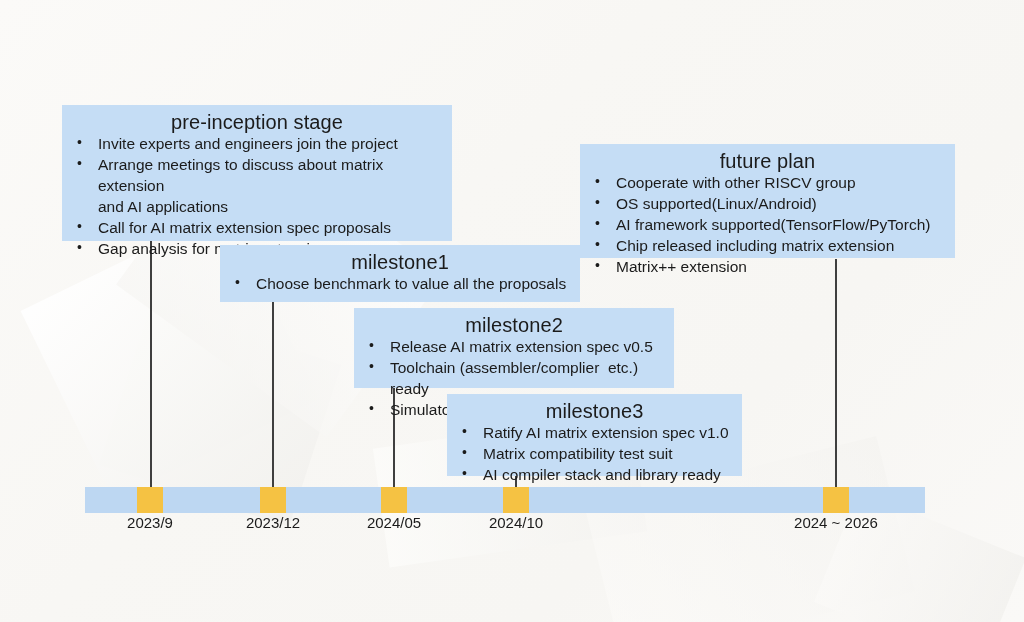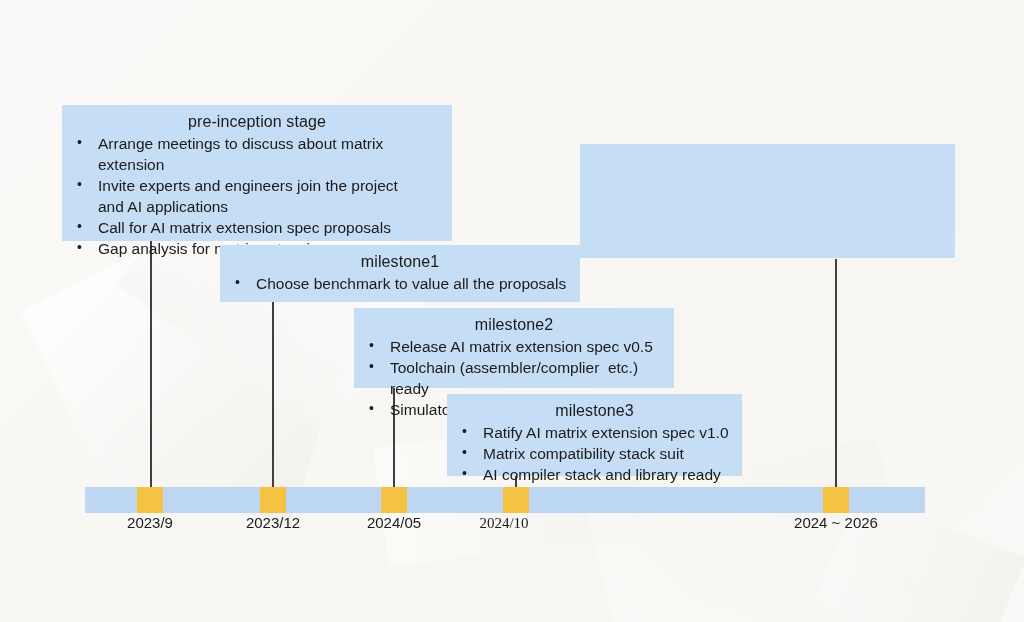--- a/index.html
+++ b/index.html
@@ -70,21 +70,21 @@
   
   .box {
     position: absolute;
     background: #c5ddf5;
     color: #1b1b1b;
     box-sizing: border-box;
     padding: 7px 10px 9px 10px;
   }
   .box-title {
     text-align: center;
-    font-size: 16px;
+    font-size: 20px;
     line-height: 20px;
     margin: 0 0 1px 0;
     font-weight: 400;
     letter-spacing: .1px;
   }
   .box ul {
     list-style: none;
     margin: 0;
     padding: 0;
   }
@@ -161,22 +161,22 @@
 
   <div class="connector" style="left:150px; top:241px; height:247px;"></div>
   <div class="connector" style="left:272px; top:301px; height:187px;"></div>
   <div class="connector" style="left:393px; top:386px; height:102px;"></div>
   <div class="connector" style="left:515px; top:475px; height:13px;"></div>
   <div class="connector" style="left:835px; top:259px; height:229px;"></div>
 
   <div class="box" id="box-pre-inception">
     <div class="box-title">pre-inception stage</div>
     <ul>
+      <li>Invite experts and engineers join the project</li>
       <li>Arrange meetings to discuss about matrix extension</li>
-      <li>Invite experts and engineers join the project</li>
       <li class="cont">and AI applications</li>
       <li>Call for AI matrix extension spec proposals</li>
       <li>Gap analysis for matrix extension</li>
     </ul>
   </div>
 
   <div class="box" id="box-milestone1">
     <div class="box-title">milestone1</div>
     <ul>
       <li>Choose benchmark to value all the proposals</li>
@@ -189,35 +189,43 @@
       <li>Release AI matrix extension spec v0.5</li>
       <li>Toolchain (assembler/complier  etc.) ready</li>
       <li>Simulator/Emulator  ready</li>
     </ul>
   </div>
 
   <div class="box" id="box-milestone3">
     <div class="box-title">milestone3</div>
     <ul>
       <li>Ratify AI matrix extension spec v1.0</li>
-      <li>Matrix compatibility stack suit</li>
+      <li>Matrix compatibility test suit</li>
       <li>AI compiler stack and library ready</li>
     </ul>
   </div>
 
   <div class="box" id="box-future-plan">
+    <div class="box-title">future plan</div>
+    <ul>
+      <li>Cooperate with other RISCV group</li>
+      <li>OS supported(Linux/Android)</li>
+      <li>AI framework supported(TensorFlow/PyTorch)</li>
+      <li>Chip released including matrix extension</li>
+      <li>Matrix++ extension</li>
+    </ul>
   </div>
 
   <div id="timeline-bar">
     <div class="tick" style="left:52px;"></div>
     <div class="tick" style="left:175px;"></div>
     <div class="tick" style="left:296px;"></div>
     <div class="tick" style="left:418px;"></div>
     <div class="tick" style="left:738px;"></div>
   </div>
 
   <div class="tick-label" style="left:150px;">2023/9</div>
   <div class="tick-label" style="left:273px;">2023/12</div>
   <div class="tick-label" style="left:394px;">2024/05</div>
-  <div class="tick-label" style="left:504px;font-family:Liberation Serif, serif;">2024/10</div>
+  <div class="tick-label" style="left:516px;">2024/10</div>
   <div class="tick-label" style="left:836px;">2024 ~ 2026</div>
 
 </div>
 
 </body></html>

